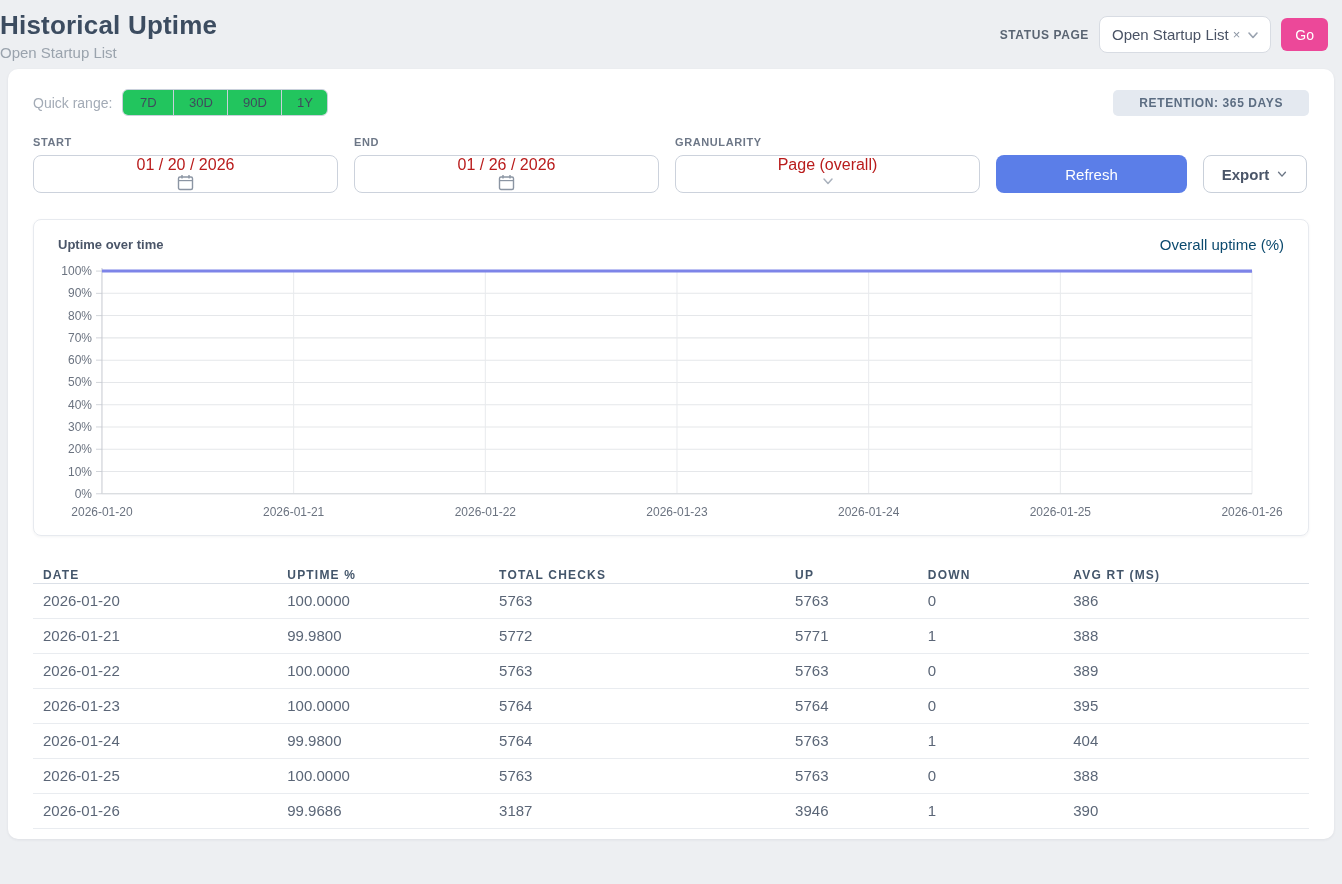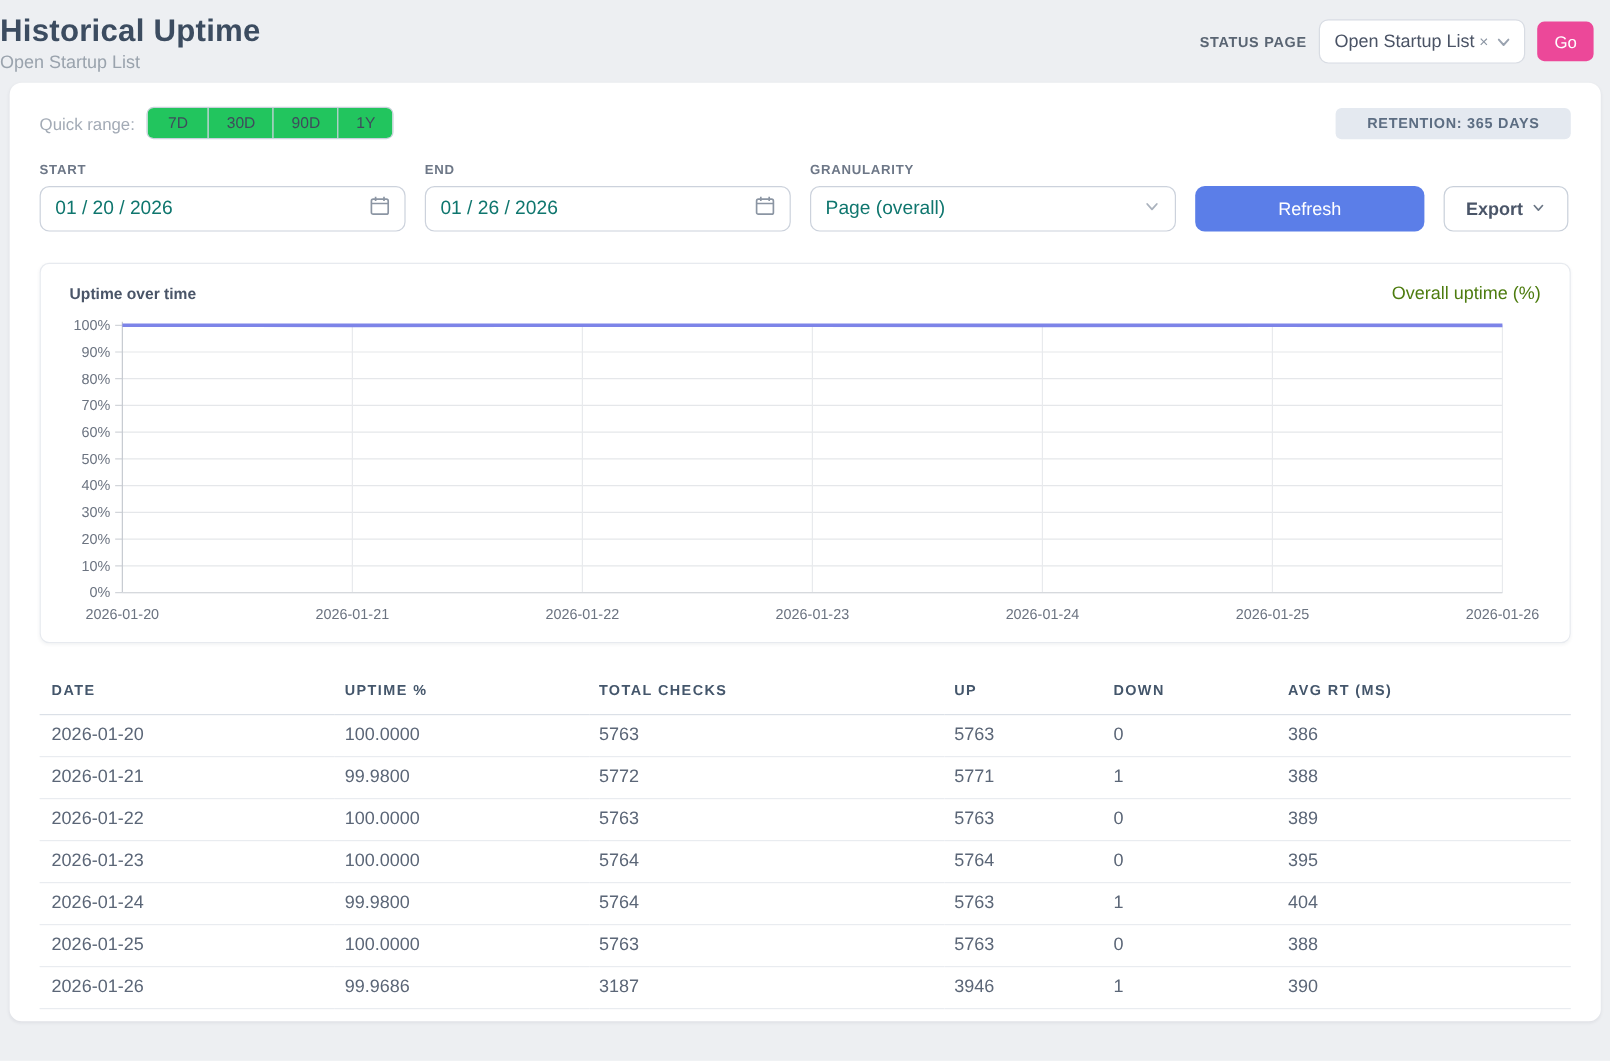--- a/index.html
+++ b/index.html
@@ -58,22 +58,22 @@
   }
 
   .row-filters { display: flex; align-items: flex-end; gap: 16px; margin-bottom: 26px; }
   .field { display: flex; flex-direction: column; }
   .field-label {
     font-size: 11px; font-weight: 700; color: #6d7787; letter-spacing: 0.6px;
     margin-bottom: 7px; text-transform: uppercase;
   }
   .input-box {
     height: 38px; border: 1px solid #ccd2dc; border-radius: 8px; background: #fff;
-    display: flex; align-items: center; justify-content: space-between;
-    padding: 0 12px; font-size: 16px; color: #0f766e; cursor: pointer;
+    display: flex; align-items: center; justify-content: flex-start;
+    padding: 0 12px; font-size: 16px; color: #b91c1c; cursor: pointer; flex-direction: column;
   }
   .w-date { width: 305px; }
   .w-gran { width: 305px; }
   .refresh-btn {
     width: 191px; height: 38px; background: #5b7ee8; color: #fff; border: none;
     border-radius: 8px; font-size: 15px; cursor: pointer;
     font-family: "Liberation Sans", sans-serif;
   }
   .export-btn {
     width: 104px; height: 38px; background: #fff; border: 1px solid #c9d0da;
@@ -84,29 +84,29 @@
   }
 
   
   .chart-card {
     border: 1px solid #e7eaef; border-radius: 8px;
     box-shadow: 0 1px 3px rgba(25, 35, 50, 0.05);
     padding: 16px 24px 12px 24px; margin-bottom: 24px;
   }
   .chart-head { display: flex; justify-content: space-between; align-items: center; }
   .chart-title { font-size: 13px; font-weight: 700; color: #4a5568; }
-  .chart-legend { font-size: 15px; color: #4d7c0f; }
+  .chart-legend { font-size: 15px; color: #0c4a6e; }
   .chart-svg { display: block; width: 100%; height: 260px; margin-top: 10px; }
   .chart-svg text { font-family: "Liberation Sans", sans-serif; font-size: 12px; fill: #6b7380; }
 
   
   table.uptime { width: 100%; border-collapse: collapse; }
   table.uptime th {
     text-align: left; font-size: 12px; font-weight: 700; color: #44566b;
-    letter-spacing: 1.2px; padding: 8px 8px 13px 8px; border-bottom: 1px solid #dbe0e7;
+    letter-spacing: 1.2px; padding: 8px 8px 1px 8px; border-bottom: 1px solid #dbe0e7;
   }
   table.uptime td {
     font-size: 15px; color: #5b6677; padding: 8px 8px 9px 8px;
     border-bottom: 1px solid #e9ecf0;
   }
   table.uptime th:first-child, table.uptime td:first-child { padding-left: 10px; }
   .c1 { width: 19.3%; } .c2 { width: 16.6%; } .c3 { width: 23.2%; }
   .c4 { width: 10.4%; } .c5 { width: 11.4%; } .c6 { width: 19.1%; }
 
   .cal-icon, .chev-icon { flex: 0 0 auto; }

